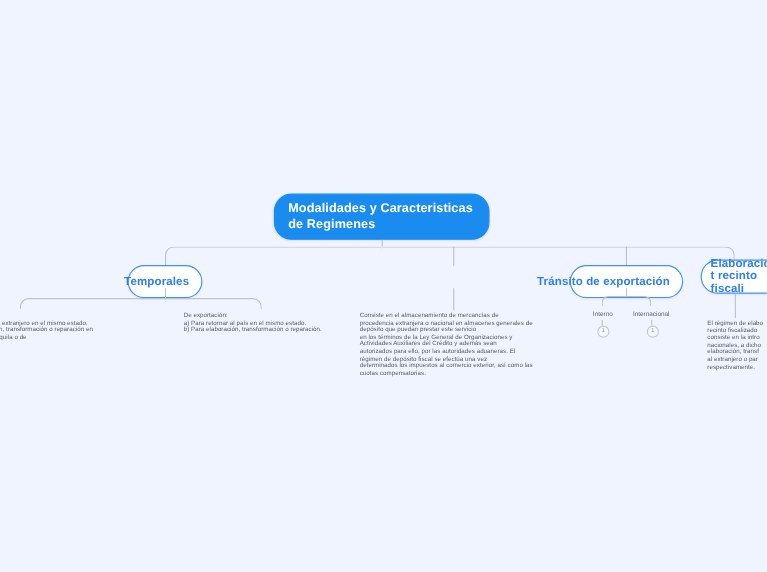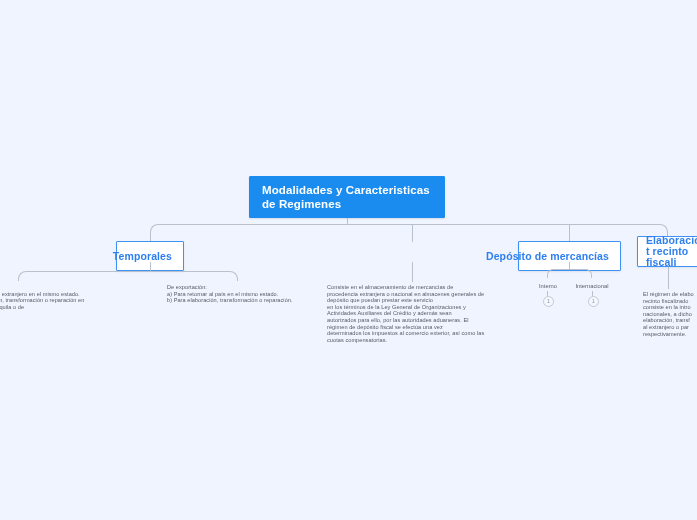--- a/index.html
+++ b/index.html
@@ -36,21 +36,21 @@
     position: absolute;
     width: 0;
     border-left: 1px solid #b9c0ce;
     box-sizing: border-box;
   }
 
   
   .node {
     position: absolute;
     box-sizing: border-box;
-    border-radius: 1px;
+    border-radius: 16px;
     display: flex;
     align-items: center;
     font-weight: bold;
     letter-spacing: .1px;
   }
   .node-root {
     background: #1a8cf0;
     color: #ffffff;
     border: 1px solid #1a8cf0;
     font-size: 11.5px;
@@ -134,21 +134,21 @@
 
   <div class="vline" style="left:412px; top:224px; height:18px;"></div>
   <div class="vline" style="left:569px; top:224px; height:18px;"></div>
 
   <div class="node node-branch" style="left:116px; top:241px; width:68px; height:21px;">
     <span>Temporales</span>
   </div>
 
 
   <div class="node node-branch" style="left:518px; top:241px; width:103px; height:21px;">
-    <span>Depósito de mercancías</span>
+    <span>Tránsito de exportación</span>
   </div>
 
   <div class="node node-branch wrap" style="left:637px; top:236px; width:76px; height:31px; padding:4px 8px; line-height:11px;">
     <span>Elaboración, t
 recinto fiscali</span>
   </div>
 
   <div class="vline" style="left:150px; top:262px; height:9px;"></div>
   <div class="conn" style="left:18px; top:271px; width:132px; height:10px;
               border-top-width:1px; border-left-width:1px;

